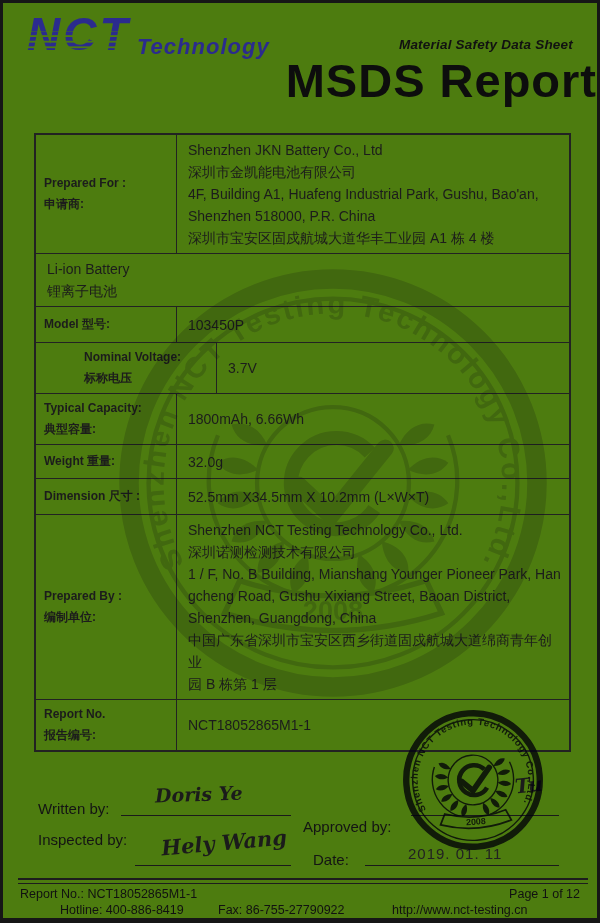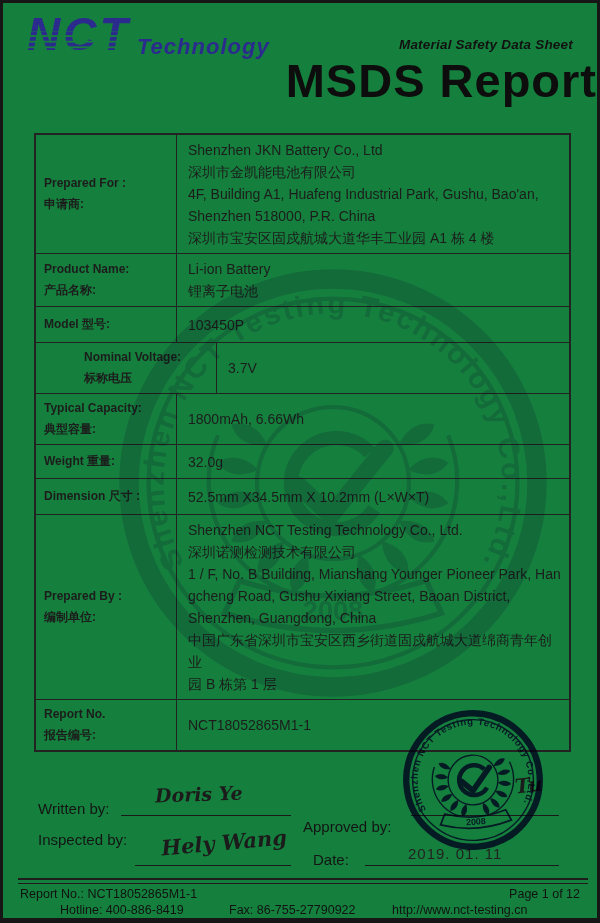--- a/index.html
+++ b/index.html
@@ -1,20 +1,20 @@
 <!DOCTYPE html>
 <html><head>
 <meta charset="utf-8">
 <style>
   * { margin:0; padding:0; box-sizing:border-box; }
   html,body { background:#888; }
   .page {
     position:relative;
     width:600px; height:923px;
-    background:#15803d;
+    background:#4d7c0f;
     border:3px solid #161616;
     border-bottom-width:5px;
     overflow:hidden;
     font-family:"Liberation Sans", sans-serif;
     color:#1c1c1c;
   }
   
   .logo-wrap { position:absolute; left:22px; top:6px; }
   .doc-type {
     position:absolute; right:24px; top:34px;
@@ -108,22 +108,20 @@
     <div class="row r0">
       <div class="cell label">Prepared For :
 申请商:</div>
       <div class="cell value">Shenzhen JKN Battery Co., Ltd
 深圳市金凯能电池有限公司
 4F, Building A1, Huafeng Industrial Park, Gushu, Bao'an,
 Shenzhen 518000, P.R. China
 深圳市宝安区固戍航城大道华丰工业园 A1 栋 4 楼</div>
     </div>
     <div class="row r1">
-      <div class="cell label">Product Name:
-产品名称:</div>
       <div class="cell value">Li-ion Battery
 锂离子电池</div>
     </div>
     <div class="row r2">
       <div class="cell label">Model 型号:</div>
       <div class="cell value">103450P</div>
     </div>
     <div class="row r3">
       <div class="cell label">Nominal Voltage:
 标称电压</div>
@@ -211,16 +209,16 @@
   </svg>
 
   <svg class="stamp" viewBox="0 0 200 200">
     <use href="#sealart"></use>
   </svg>
 
   <div class="footer-rule"></div>
   <div class="footer-text" style="left:17px; top:884px;">Report No.: NCT18052865M1-1</div>
   <div class="footer-text" style="right:17px; top:884px;">Page 1 of 12</div>
   <div class="footer-text" style="left:57px; top:900px;">Hotline: 400-886-8419</div>
-  <div class="footer-text" style="left:226px; top:900px;">Fax: 86-755-27790922</div>
+  <div class="footer-text" style="left:215px; top:900px;">Fax: 86-755-27790922</div>
   <div class="footer-text" style="left:389px; top:900px;">http://www.nct-testing.cn</div>
 
 </div>
 
 </body></html>

